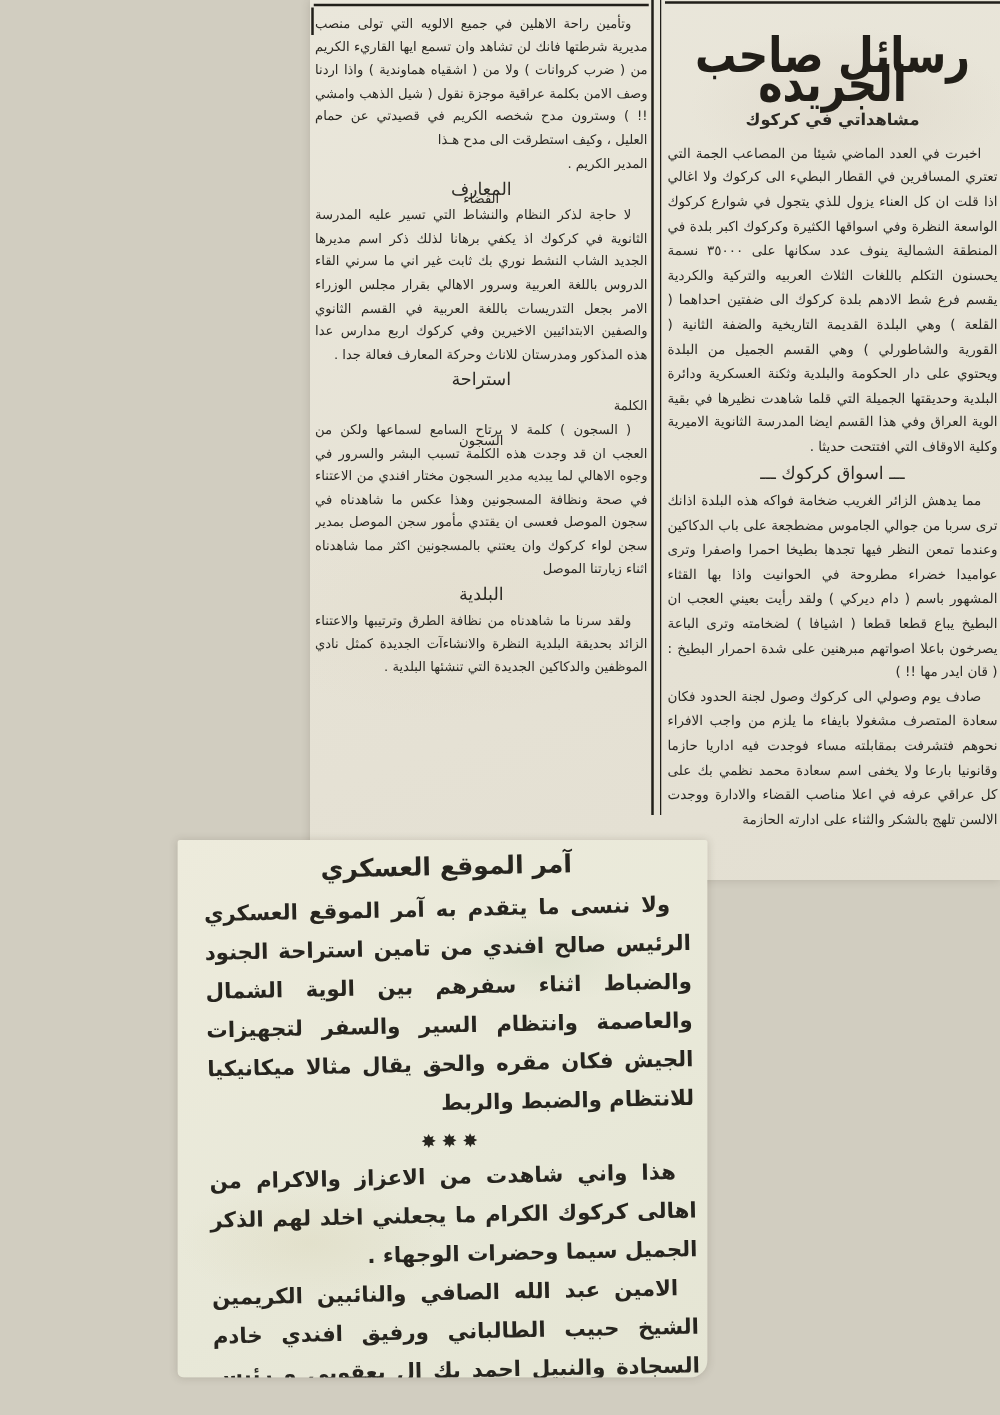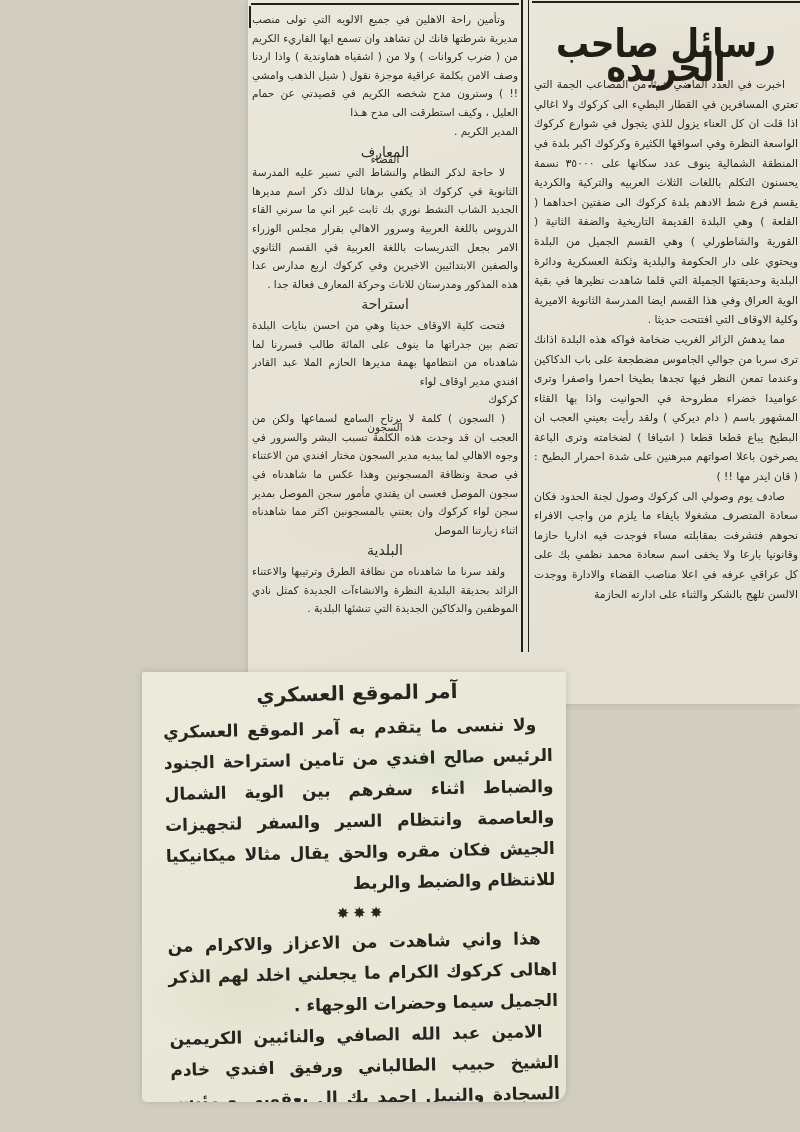--- a/index.html
+++ b/index.html
@@ -80,33 +80,34 @@
 
   <div class="col col-left">
     <div class="lc-para">وتأمين راحة الاهلين في جميع الالويه التي تولى منصب مديرية شرطتها فانك لن تشاهد وان تسمع ايها القاريء الكريم من ( ضرب كروانات ) ولا من ( اشقياه هماوندية ) واذا اردنا وصف الامن بكلمة عراقية موجزة نقول ( شيل الذهب وامشي !! ) وسترون مدح شخصه الكريم في قصيدتي عن حمام العليل ، وكيف استطرقت الى مدح هـذا</div>
     <div class="lc-dual">
       <span class="dual-end">المدير الكريم .</span>
       <span class="dual-center">القضاء</span>
     </div>
     <div class="lc-heading">المعارف</div>
     <div class="lc-para">لا حاجة لذكر النظام والنشاط التي تسير عليه المدرسة الثانوية في كركوك اذ يكفي برهانا لذلك ذكر اسم مديرها الجديد الشاب النشط نوري بك ثابت غير اني ما سرني القاء الدروس باللغة العربية وسرور الاهالي بقرار مجلس الوزراء الامر بجعل التدريسات باللغة العربية في القسم الثانوي والصفين الابتدائيين الاخيرين وفي كركوك اربع مدارس عدا هذه المذكور ومدرستان للاناث وحركة المعارف فعالة جدا .</div>
     <div class="lc-heading">استراحة</div>
-    <div class="lc-para">فتحت كلية الاوقاف حديثا وهي من احسن بنايات البلدة تضم بين جدراتها ما ينوف على المائة طالب فسررنا لما شاهدناه من انتظامها بهمة مديرها الحازم الملا عبد القادر افندي مدير اوقاف لواء</div>
     <div class="lc-dual">
-      <span class="dual-end">كركوك</span>
+      <span class="dual-end">الكلمة</span>
       <span class="dual-center">السجون</span>
     </div>
     <div class="lc-para">( السجون ) كلمة لا يرتاح السامع لسماعها ولكن من العجب ان قد وجدت هذه الكلمة تسبب البشر والسرور في وجوه الاهالي لما يبديه مدير السجون مختار افندي من الاعتناء في صحة ونظافة المسجونين وهذا عكس ما شاهدناه في سجون الموصل فعسى ان يقتدي مأمور سجن الموصل بمدير سجن لواء كركوك وان يعتني بالمسجونين اكثر مما شاهدناه اثناء زيارتنا الموصل</div>
     <div class="lc-heading">البلدية</div>
     <div class="lc-para">ولقد سرنا ما شاهدناه من نظافة الطرق وترتيبها والاعتناء الزائد بحديقة البلدية النظرة والانشاءآت الجديدة كمثل نادي الموظفين والدكاكين الجديدة التي تنشئها البلدية .</div>
   </div>
 
   <div class="col col-right">
     <div class="rc-title">رسائل صاحب الجريده</div>
+    <div class="rc-subtitle">مشاهداتي في كركوك</div>
     <div class="rc-para">اخبرت في العدد الماضي شيئا من المصاعب الجمة التي تعتري المسافرين في القطار البطيء الى كركوك ولا اغالي اذا قلت ان كل العناء يزول للذي يتجول في شوارع كركوك الواسعة النظرة وفي اسواقها الكثيرة وكركوك اكبر بلدة في المنطقة الشمالية ينوف عدد سكانها على ٣٥٠٠٠ نسمة يحسنون التكلم باللغات الثلاث العربيه والتركية والكردية يقسم فرع شط الادهم بلدة كركوك الى ضفتين احداهما ( القلعة ) وهي البلدة القديمة التاريخية والضفة الثانية ( القورية والشاطورلي ) وهي القسم الجميل من البلدة ويحتوي على دار الحكومة والبلدية وثكنة العسكرية ودائرة البلدية وحديقتها الجميلة التي قلما شاهدت نظيرها في بقية الوية العراق وفي هذا القسم ايضا المدرسة الثانوية الاميرية وكلية الاوقاف التي افتتحت حديثا .</div>
+    <div class="rc-heading">ـــ اسواق كركوك ـــ</div>
     <div class="rc-para">مما يدهش الزائر الغريب ضخامة فواكه هذه البلدة اذانك ترى سربا من جوالي الجاموس مضطجعة على باب الدكاكين وعندما تمعن النظر فيها تجدها بطيخا احمرا واصفرا وترى عواميدا خضراء مطروحة في الحوانيت واذا بها القثاء المشهور باسم ( دام ديركي ) ولقد رأيت بعيني العجب ان البطيخ يباع قطعا قطعا ( اشيافا ) لضخامته وترى الباعة يصرخون باعلا اصواتهم مبرهنين على شدة احمرار البطيخ : ( قان ايدر مها !! )</div>
     <div class="rc-para">صادف يوم وصولي الى كركوك وصول لجنة الحدود فكان سعادة المتصرف مشغولا بايفاء ما يلزم من واجب الافراء نحوهم فتشرفت بمقابلته مساء فوجدت فيه اداريا حازما وقانونيا بارعا ولا يخفى اسم سعادة محمد نظمي بك على كل عراقي عرفه في اعلا مناصب القضاء والادارة ووجدت الالسن تلهج بالشكر والثناء على ادارته الحازمة</div>
 
   </div>
 </div>
 
 <div class="clip-bottom">
   <div class="bc-content">
     <div class="bc-title">آمر الموقع العسكري</div>
     <div class="bc-para">ولا ننسى ما يتقدم به آمر الموقع العسكري الرئيس صالح افندي من تامين استراحة الجنود والضباط اثناء سفرهم بين الوية الشمال والعاصمة وانتظام السير والسفر لتجهيزات الجيش فكان مقره والحق يقال مثالا ميكانيكيا للانتظام والضبط والربط</div>

